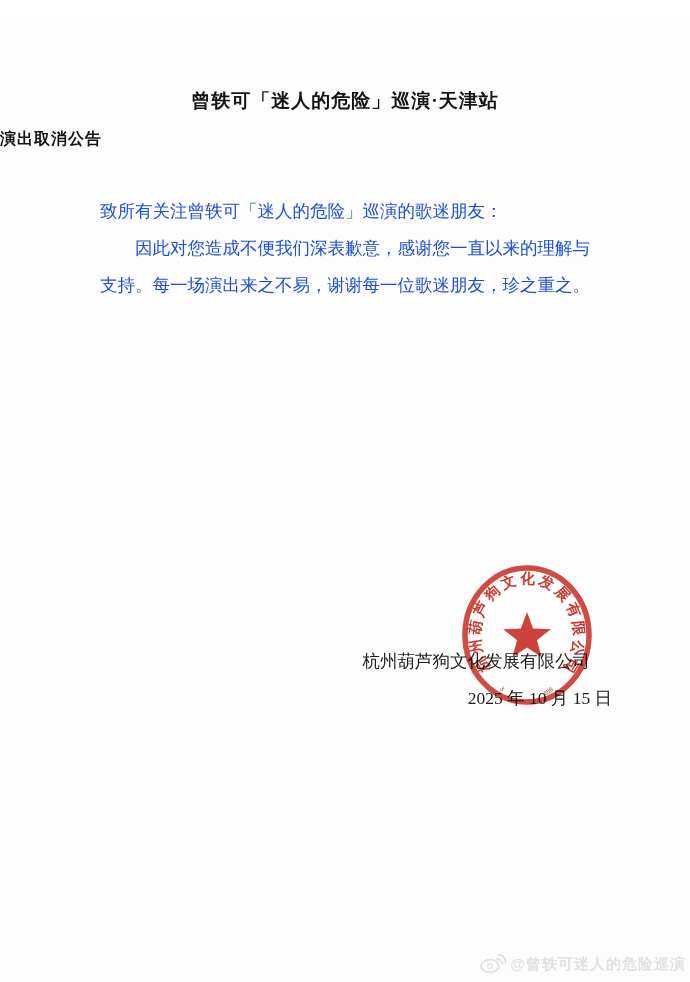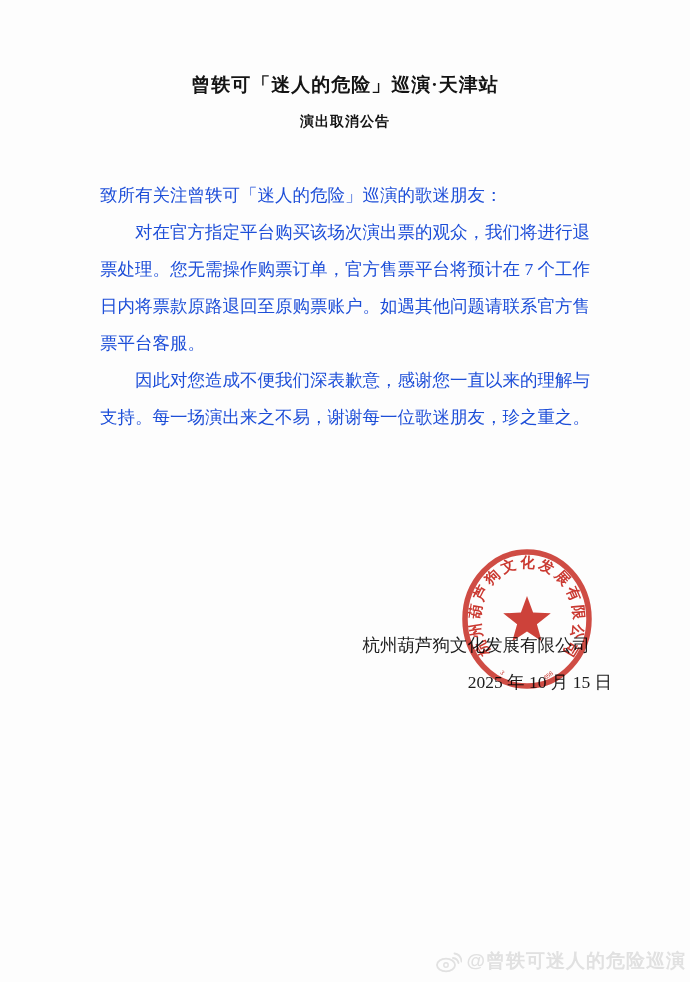--- a/index.html
+++ b/index.html
@@ -12,41 +12,42 @@
     height: 982px;
     position: relative;
     overflow: hidden;
     font-family: "Liberation Serif", "DejaVu Serif", serif;
     color: #1e1e1e;
   }
   .page {
     position: absolute;
     inset: 0;
     background: #fdfdfd;
+    margin-top: 16px;
   }
   .title {
     position: absolute;
     top: 72px;
     left: 0;
     right: 0;
     margin: 0;
     text-align: center;
     font-size: 19px;
     font-weight: bold;
     letter-spacing: 1px;
     color: #141414;
   }
   .subtitle {
     position: absolute;
     top: 113px;
     left: 0;
     right: 0;
     margin: 0;
-    text-align: center;
-    font-size: 14px;
+    text-align: left;
+    font-size: 16px;
     font-weight: bold;
     letter-spacing: 1px;
     color: #141414;
   }
   .body-text {
     position: absolute;
     top: 177px;
     left: 100px;
     width: 490px;
     font-size: 17.5px;
@@ -81,40 +82,39 @@
     height: 170px;
     mix-blend-mode: multiply;
     opacity: 0.92;
     filter: blur(0.3px);
   }
   .watermark {
     position: absolute;
     right: 4px;
     bottom: 8px;
     display: flex;
-    align-items: center;
+    align-items: flex-end;
     gap: 4px;
     font-family: "Liberation Sans", sans-serif;
-    font-size: 19px;
+    font-size: 15px;
     font-weight: bold;
     color: rgba(180, 180, 180, 0.38);
     letter-spacing: 1px;
   }
 </style>
 </head>
 <body>
 
 <div class="page">
 
   <h1 class="title">曾轶可「迷人的危险」巡演·天津站</h1>
   <h2 class="subtitle">演出取消公告</h2>
 
   <div class="body-text">
     <p class="greeting">致所有关注曾轶可「迷人的危险」巡演的歌迷朋友：</p>
-    <p>对在官方指定平台购买该场次演出票的观众，我们将进行退票处理。您无需操作购票订单，官方售票平台将预计在 7 个工作日内将票款原路退回至原购票账户。如遇其他问题请联系官方售票平台客服。</p>
     <p>因此对您造成不便我们深表歉意，感谢您一直以来的理解与支持。每一场演出来之不易，谢谢每一位歌迷朋友，珍之重之。</p>
   </div>
 
   <div class="signature">
     <div class="sig-company">杭州葫芦狗文化发展有限公司</div>
     <div class="sig-date">2025 年 10 月 15 日</div>
   </div>
 
   <svg class="stamp" viewBox="-85 -85 170 170" xmlns="http://www.w3.org/2000/svg">
     <defs>

